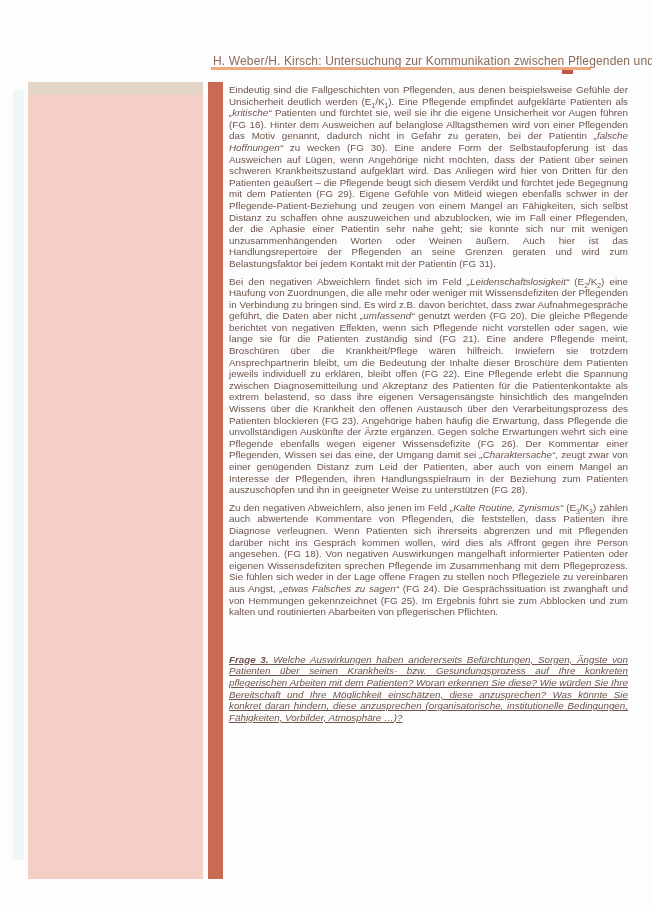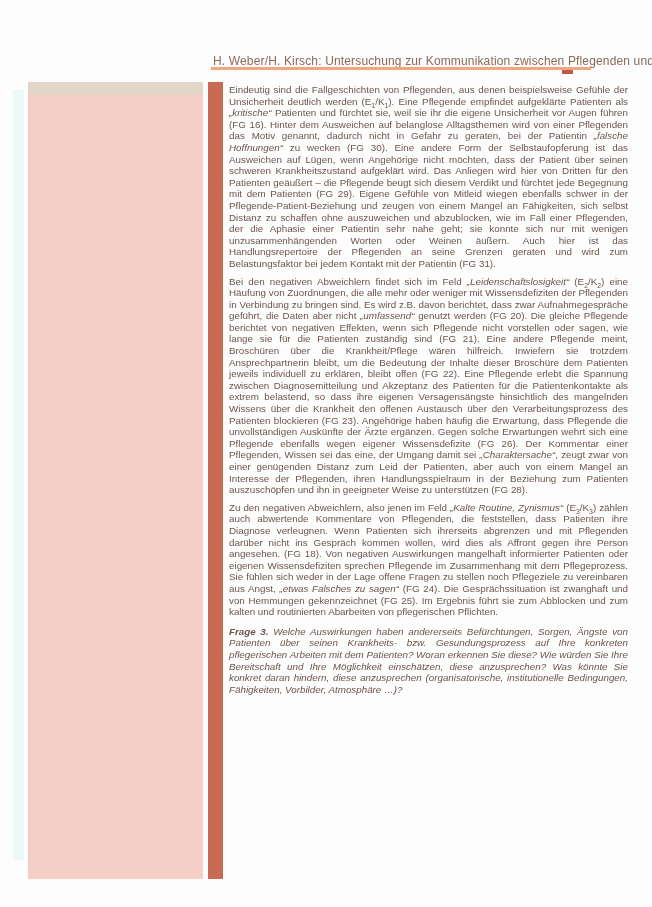--- a/index.html
+++ b/index.html
@@ -20,21 +20,21 @@
   }
   .header-rule { position:absolute; left:211px; top:67px; width:380px; height:3px; background:#efa87d; }
   .header-mark { position:absolute; left:562px; top:70px; width:11px; height:4px; background:#b5392c; opacity:0.85; }
   
   .body-col {
     position:absolute; left:229px; top:84px; width:399px;
     color:#6e544b; font-size:9.8px; line-height:11.6px;
     text-align:justify; hyphens:auto; -webkit-hyphens:auto;
   }
   .body-col p { margin:0 0 6px 0; }
-  .body-col p.frage { margin-top:8px; font-style:italic; }
+  .body-col p.frage { margin-top:36px; font-style:italic;text-decoration:underline; }
   .it { font-style:italic; }
   .bd { font-weight:bold; }
   .sub { vertical-align:sub; font-size:70%; line-height:0; }
   
   .footer { position:absolute; left:222px; top:833px; width:408px; height:30px; }
   .brand {
     font-family:"Liberation Serif","DejaVu Serif",serif;
     font-variant:small-caps; font-weight:bold; font-size:21px; line-height:22px;
     color:#a92433; letter-spacing:0.5px; display:inline-block;
     text-shadow:0.6px 0.6px 0 #e6b3ab;

